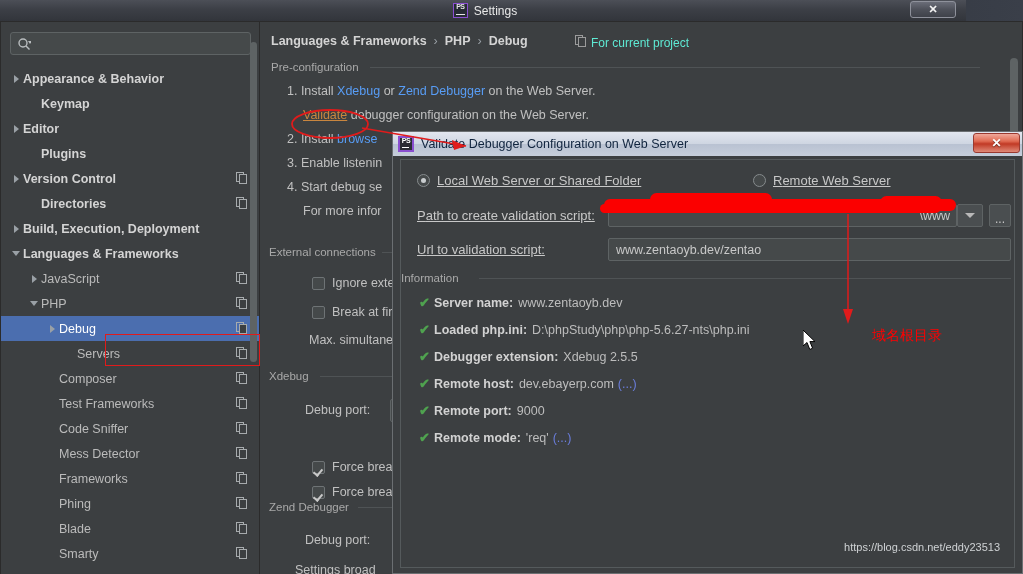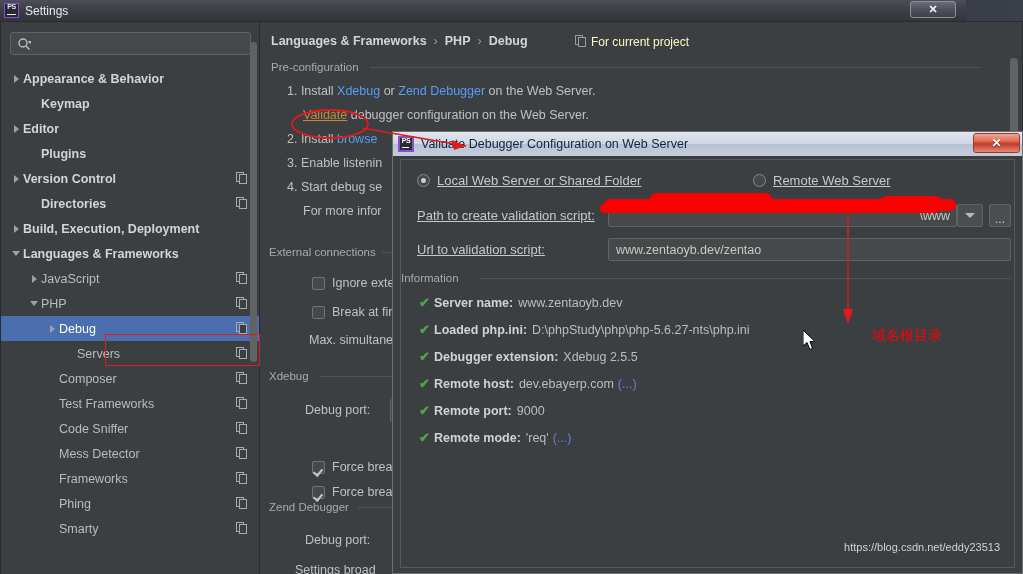--- a/index.html
+++ b/index.html
@@ -23,21 +23,21 @@
     white-space: nowrap; color: #9aa3ad;
   }
 
   
   .settings-win {
     position: absolute; left: 0; top: 0; width: 1023px; height: 574px;
   }
   .settings-titlebar {
     position: absolute; left: 0; top: 0; width: 966px; height: 21px;
     background: linear-gradient(180deg, #4c4f57 0%, #3c3f46 45%, #32353b 100%);
-    display: flex; align-items: center;
+    display: flex; align-items: center; justify-content: center;
   }
   .ps-icon {
     width: 15px; height: 15px; margin-left: 4px; margin-right: 6px;
     border: 1.5px solid #8a4fd0; background: #262b33;
     position: relative; flex: 0 0 auto;
   }
   .ps-icon::before {
     content: "PS"; position: absolute; left: 0; right: 0; top: -1px;
     font-size: 7px; font-weight: bold; color: #e6e6e6; text-align: center;
     letter-spacing: -.5px; font-family: "Liberation Sans", sans-serif;
@@ -107,22 +107,22 @@
     position: absolute; left: 259px; top: 0; right: 0; height: 553px;
     background: #3c3f41; overflow: hidden;
   }
   .breadcrumb {
     position: absolute; left: 11px; top: 12px; display: flex; align-items: center;
     font-size: 12.5px; color: #d4d4d4;
   }
   .breadcrumb .crumb { font-weight: bold; }
   .breadcrumb .sep { color: #9aa0a6; margin: 0 7px; font-weight: normal; }
   .scope {
-    position: absolute; left: 315px; top: 13px; display: flex; 
-    font-size: 12px; color: #fef9c3;
+    position: absolute; left: 315px; top: 13px; display: flex; align-items: center;
+    font-size: 12px; color: #5eead4;
   }
   .section-label {
     position: absolute; font-size: 11.5px; color: #a9a9a9;
   }
   .section-rule {
     position: absolute; height: 1px; background: #4f5355;
   }
   .pc-line {
     position: absolute; font-size: 12.5px; color: #c0c0c0; white-space: nowrap;
   }
@@ -407,20 +407,29 @@
               <span>Frameworks</span>
               <span class="copy-icon"><svg width="11" height="12" viewBox="0 0 11 12">
                   <rect x="0.5" y="0.5" width="7" height="9" fill="none" stroke="#a7abad"></rect>
                   <rect x="3.5" y="2.5" width="7" height="9" fill="#3c3f41" stroke="#a7abad"></rect>
                 </svg></span>
             </div>
             <div class="tree-item">
               <span style="display: inline-block; flex: 0 0 auto; width: 44px;"></span>
               <span class="tw"></span>
               <span>Phing</span>
+              <span class="copy-icon"><svg width="11" height="12" viewBox="0 0 11 12">
+                  <rect x="0.5" y="0.5" width="7" height="9" fill="none" stroke="#a7abad"></rect>
+                  <rect x="3.5" y="2.5" width="7" height="9" fill="#3c3f41" stroke="#a7abad"></rect>
+                </svg></span>
+            </div>
+            <div class="tree-item">
+              <span style="display: inline-block; flex: 0 0 auto; width: 44px;"></span>
+              <span class="tw"></span>
+              <span>Blade</span>
               <span class="copy-icon"><svg width="11" height="12" viewBox="0 0 11 12">
                   <rect x="0.5" y="0.5" width="7" height="9" fill="none" stroke="#a7abad"></rect>
                   <rect x="3.5" y="2.5" width="7" height="9" fill="#3c3f41" stroke="#a7abad"></rect>
                 </svg></span>
             </div>
             <div class="tree-item">
               <span style="display: inline-block; flex: 0 0 auto; width: 44px;"></span>
               <span class="tw"></span>
               <span>Smarty</span>
               <span class="copy-icon"><svg width="11" height="12" viewBox="0 0 11 12">

